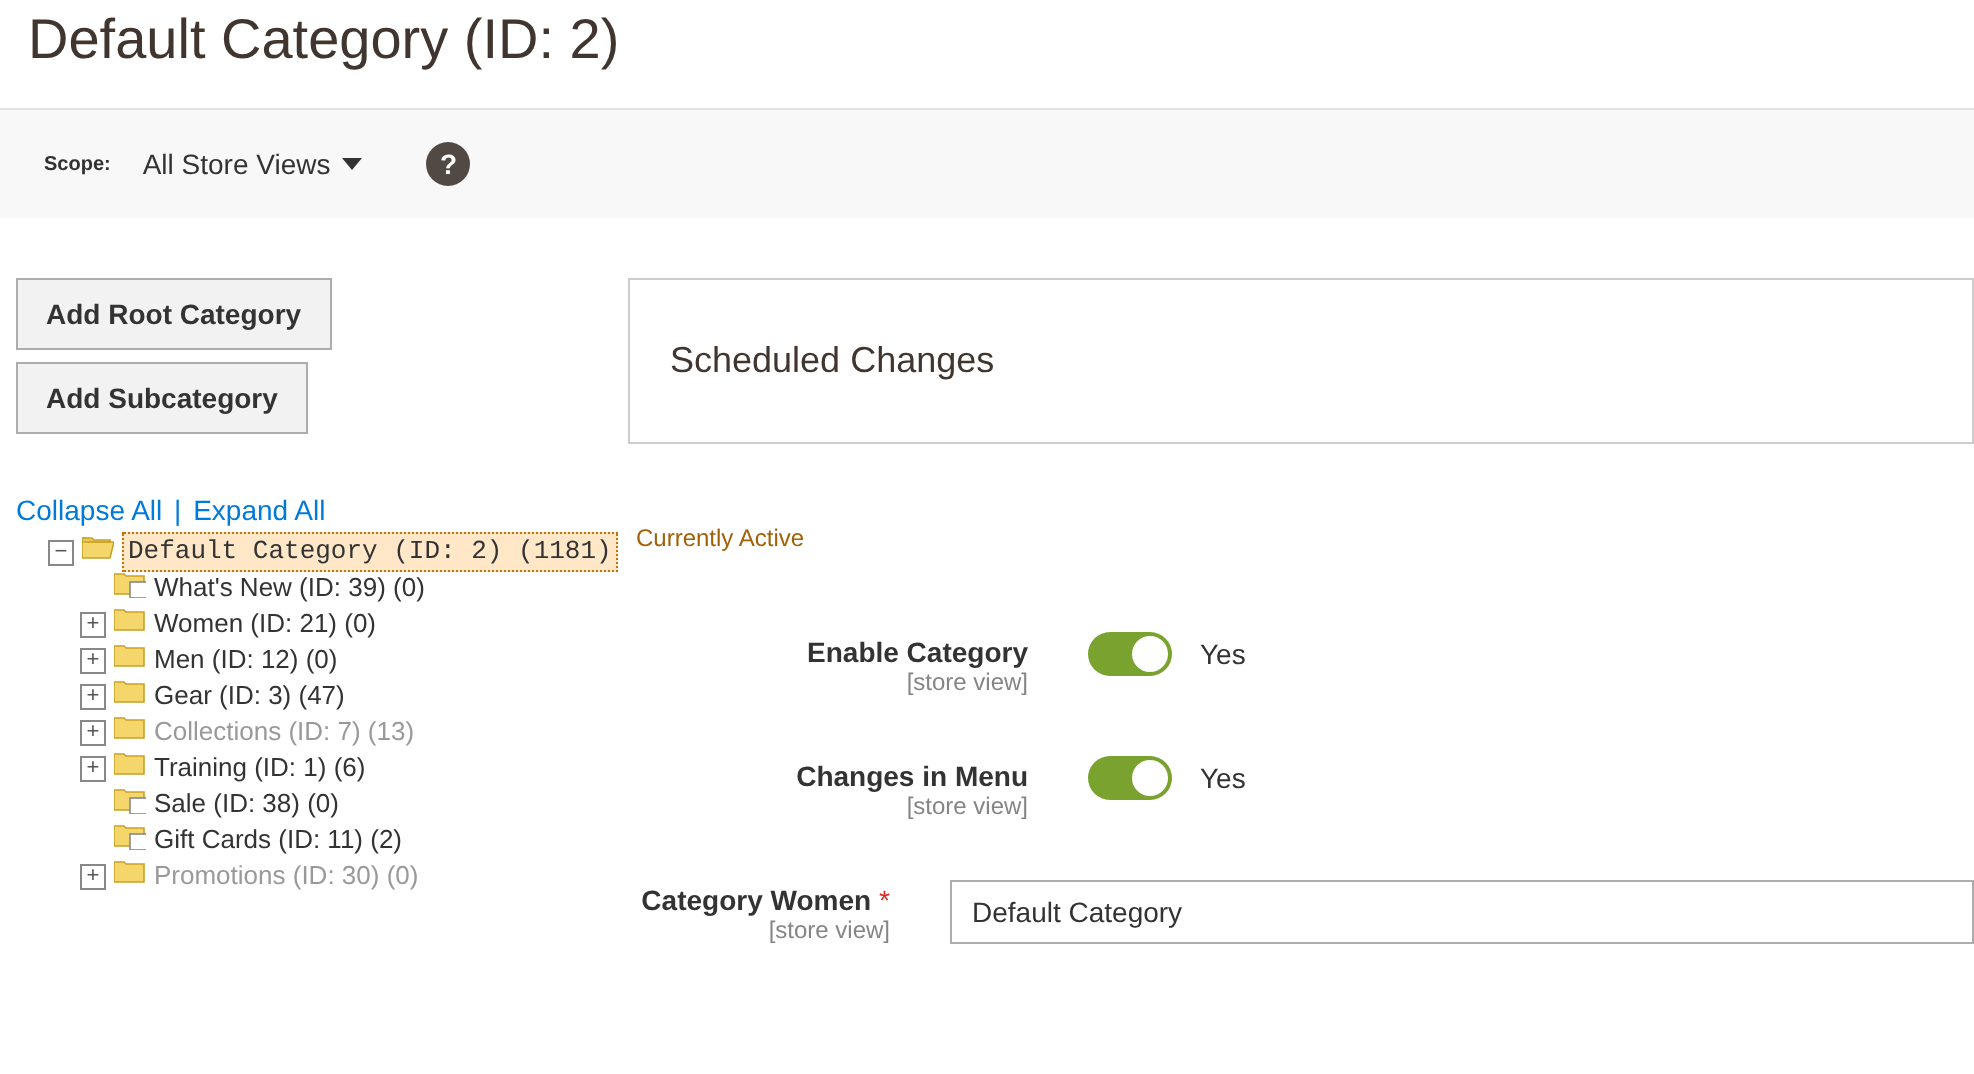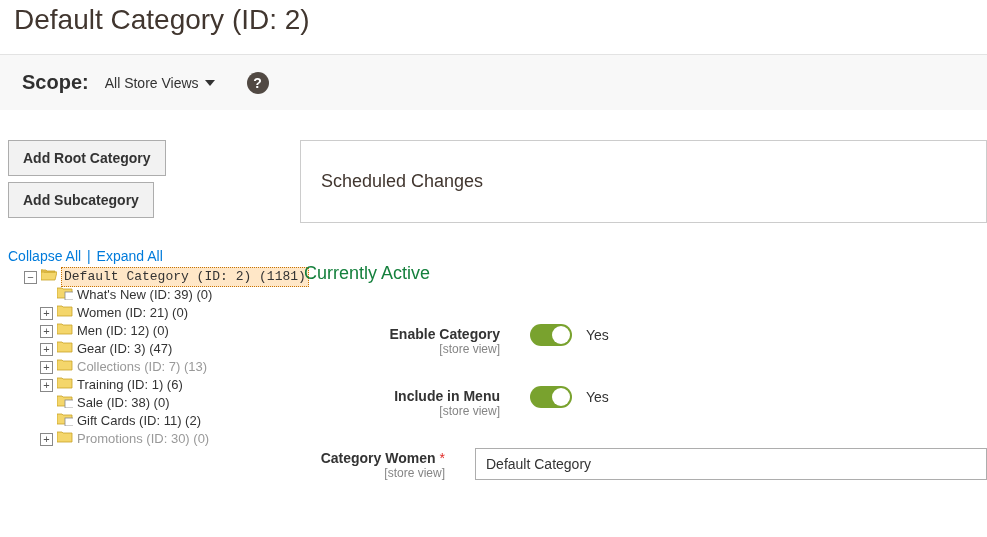--- a/index.html
+++ b/index.html
@@ -1,41 +1,41 @@
 <!DOCTYPE html>
 <html><head>
 <meta charset="utf-8">
 <style>
 * { box-sizing: border-box; margin: 0; padding: 0; }
 body { font-family: 'Helvetica Neue', Arial, sans-serif; font-size: 14px; color: #333; background: #fff; width: 987px; }
 .page-title { font-size: 28px; font-weight: 300; color: #41362f; padding: 4px 14px 18px; }
 .scope-bar { background: #f8f8f8; border-top: 1px solid #e3e3e3; padding: 16px 22px; display: flex; align-items: center; gap: 16px; }
-.scope-label { font-weight: 600; font-size: 20px; color: #303030; }
+.scope-label { font-weight: 600; font-size: 10px; color: #303030; }
 .scope-select { font-size: 14px; color: #333; display: inline-flex; align-items: center; gap: 6px; cursor: pointer; }
 .scope-select .triangle { display: inline-block; width: 0; height: 0; border-left: 5px solid transparent; border-right: 5px solid transparent; border-top: 6px solid #333; }
 .help-icon { width: 22px; height: 22px; border-radius: 50%; background: #514943; color: #fff; display: inline-flex; align-items: center; justify-content: center; font-weight: 700; font-size: 14px; margin-left: 16px; cursor: pointer; }
-.content { display: flex; padding: 30px 0 0 8px; gap: 4px; align-items: flex-start; }
+.content { display: flex; padding: 30px 0 0 8px; gap: 18px; align-items: flex-start; }
 .sidebar { width: 288px; flex-shrink: 0; }
 .btn { background: #f2f2f2; border: 1px solid #adadad; color: #333; font-weight: 600; font-size: 14px; padding: 9px 14px; cursor: pointer; display: block; margin-bottom: 6px; }
 .tree-controls { margin-top: 30px; margin-bottom: 4px; font-size: 14px; }
 .tree-controls a { color: #007bdb; text-decoration: none; cursor: pointer; }
 .tree-controls .sep { color: #007bdb; margin: 0 2px; }
 .tree { font-size: 13px; }
 .tree-node { display: flex; align-items: center; height: 18px; line-height: 18px; white-space: nowrap; cursor: pointer; }
 .toggle { width: 13px; height: 13px; border: 1px solid #888; display: inline-flex; align-items: center; justify-content: center; font-size: 11px; line-height: 1; margin-right: 4px; color: #555; background: #fff; flex-shrink: 0; }
 .toggle-spacer { width: 17px; display: inline-block; flex-shrink: 0; }
 .indent { display: inline-block; flex-shrink: 0; }
 .folder-icon { width: 16px; height: 14px; margin-right: 4px; flex-shrink: 0; }
 .tree-label { }
 .tree-label.selected { background: #ffe7c7; border: 1px dotted #c77405; padding: 0 2px; font-family: Liberation Mono, monospace; }
 .tree-label.disabled { color: #999; }
 .main { flex: 1; min-width: 0; }
 .panel-box { border: 1px solid #ccc; padding: 30px 20px; margin-bottom: 40px; }
 .panel-title { font-size: 18px; font-weight: 400; color: #41362f; }
-.section-title { font-size: 18px; font-weight: 400; color: #15803d; margin-bottom: 40px; padding-left: 4px; }
+.section-title { font-size: 12px; font-weight: 400; color: #a16207; margin-bottom: 40px; padding-left: 4px; }
 .field-row { display: flex; align-items: flex-start; margin-bottom: 30px; }
 .field-label { width: 230px; text-align: right; padding-right: 30px; padding-top: 2px; }
 .field-label .lbl-main { font-weight: 600; font-size: 14px; color: #333; }
 .field-label .lbl-scope { font-size: 12px; color: #858585; display: block; }
 .field-label .req { color: #e02b27; margin-left: 4px; }
 .field-control { flex: 1; display: flex; align-items: center; gap: 14px; }
 .switch { width: 42px; height: 22px; border-radius: 11px; background: #79a22e; position: relative; cursor: pointer; }
 .switch .knob { position: absolute; top: 2px; width: 18px; height: 18px; border-radius: 50%; background: #fff; }
 .switch .knob { right: 2px; }
 .switch-text { font-size: 14px; color: #333; }
@@ -169,21 +169,21 @@
       <div class="field-control">
         <span class="switch">
             <span class="knob"></span>
           </span>
         <span class="switch-text">Yes</span>
       </div>
     </div>
 
     <div class="field-row">
       <div class="field-label">
-        <span class="lbl-main">Include in Menu</span>
+        <span class="lbl-main">Changes in Menu</span>
         <span class="lbl-scope">[store view]</span>
       </div>
       <div class="field-control">
         <span class="switch">
             <span class="knob"></span>
           </span>
         <span class="switch-text">Yes</span>
       </div>
     </div>
 

